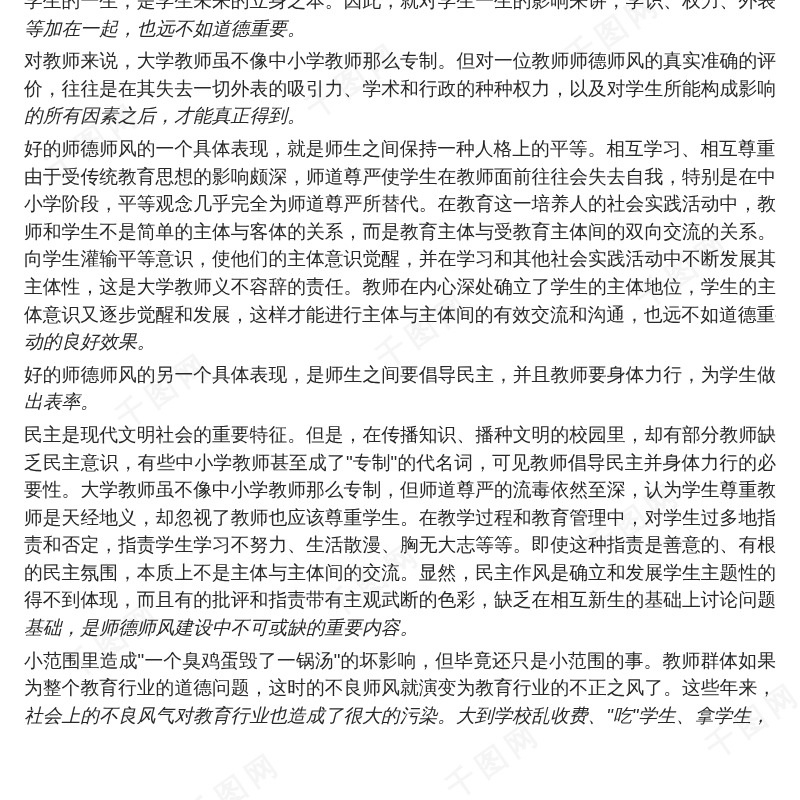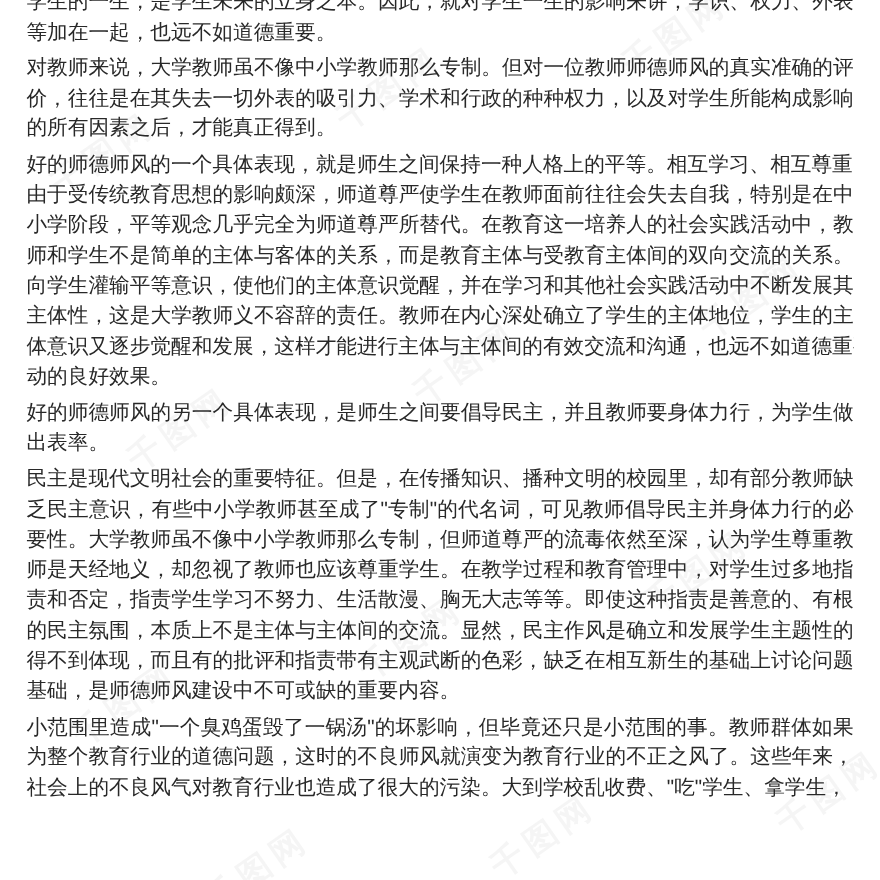--- a/index.html
+++ b/index.html
@@ -45,20 +45,21 @@
     white-space: nowrap;
     overflow: hidden;
     text-align: justify;
     text-justify: inter-ideograph;
   }
   .line.fill {
     text-align-last: justify;
   }
   .line.last {
     text-align-last: left;
+    font-style: italic;
   }
 </style>
 </head>
 <body>
 
 <div class="page">
   <div class="watermark-layer">
       <div class="watermark" style="left: 40px; top: 120px; color: rgb(136, 136, 136); opacity: 0.08;">千图网</div>
       <div class="watermark" style="left: 300px; top: 60px; color: rgb(136, 136, 136); opacity: 0.08;">千图网</div>
       <div class="watermark" style="left: 560px; top: 10px; color: rgb(136, 136, 136); opacity: 0.08;">千图网</div>

